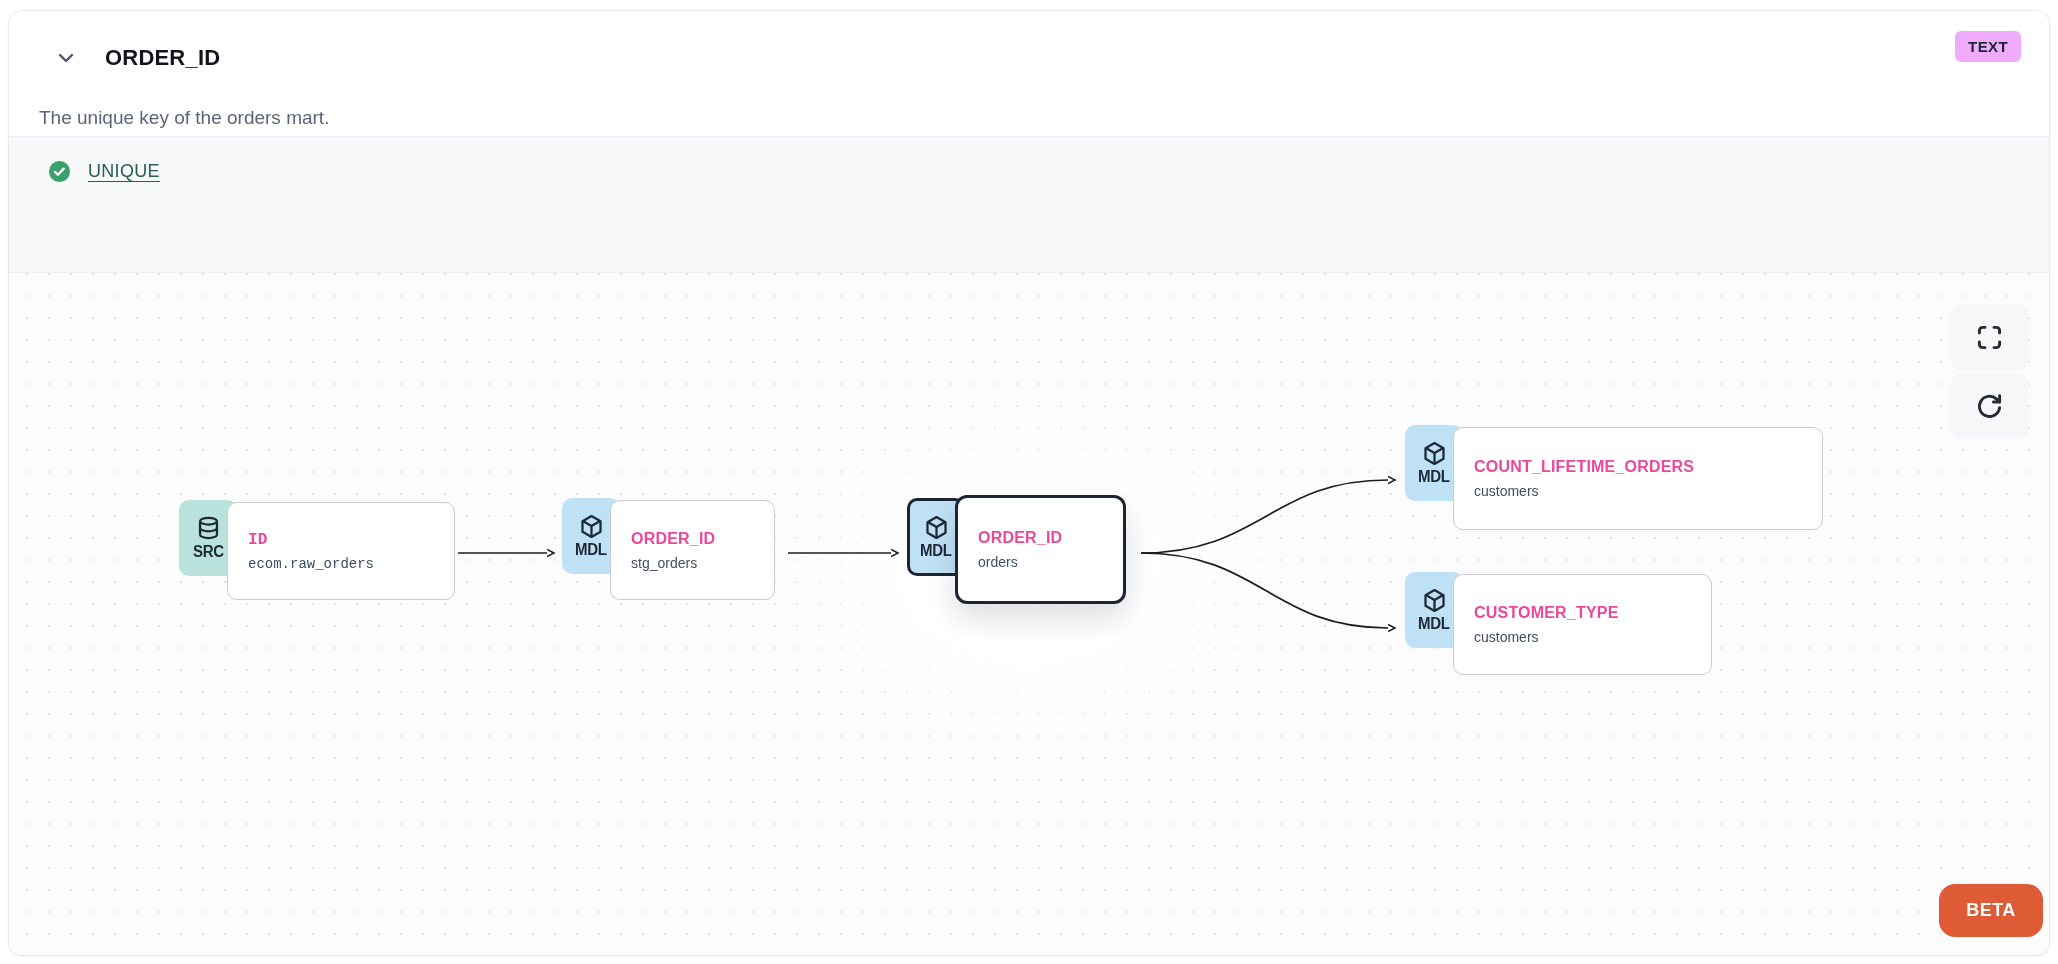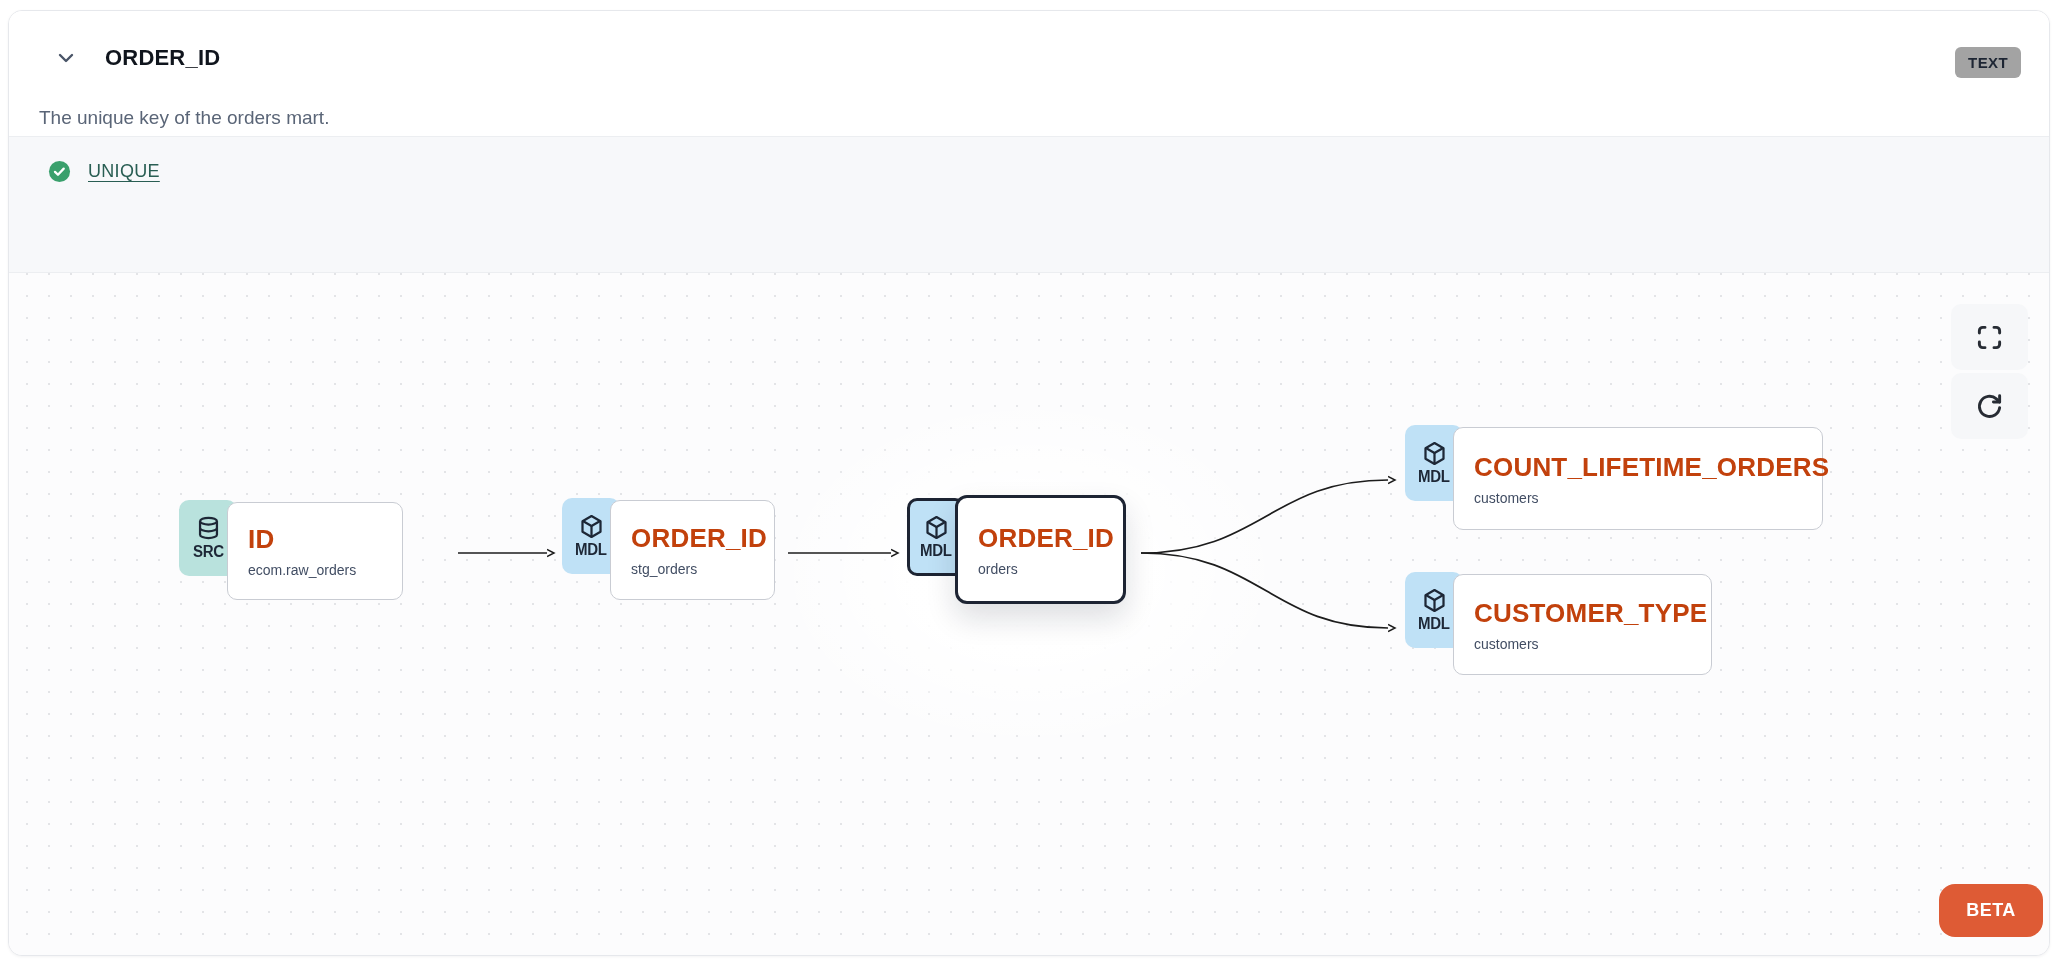--- a/index.html
+++ b/index.html
@@ -15,21 +15,21 @@
   }
 
   
   .hdr { position:relative; height:125px; background:#ffffff; }
   .hdr-row { position:absolute; left:44px; top:34px; display:flex; align-items:center; gap:26px; }
   .chev-btn { background:none; border:none; padding:0; cursor:pointer; width:26px; height:26px;
     display:flex; align-items:center; justify-content:center; color:#4a5568; }
   .chev-btn svg { width:24px; height:24px; }
   .col-title { font-size:22px; font-weight:700; color:#10151d; letter-spacing:.2px; }
   .type-badge {
-    position:absolute; top:36px; right:28px; background:#a3a3a3; color:#1d2533;
+    position:absolute; top:20px; right:28px; background:#f0abfc; color:#1d2533;
     font-size:15px; font-weight:600; letter-spacing:.4px; padding:7px 13px; border-radius:6px;
   }
   .desc { position:absolute; left:30px; top:96px; font-size:19px; color:#5a6577; }
 
   
   .tests {
     height:137px; background:#f7f8fa; border-top:1px solid #eceef1; border-bottom:1px solid #eceef1;
     box-sizing:border-box; padding:12px 0 0 39px;
   }
   .test-row { display:flex; align-items:center; gap:17px; height:44px; margin-bottom:15px; }
@@ -56,21 +56,21 @@
   .nbadge svg { width:27px; height:27px; }
   .blabel { font-size:16px; font-weight:600; color:#1d2736; margin-top:1px; letter-spacing:-.3px;
     transform:scaleX(.94); }
   .badge-src { background:#b9e2dd;text-align:center; }
   .badge-mdl { background:#bfe1f6; }
   .ncard {
     margin-left:-10px; margin-top:2px; background:#ffffff; border:1px solid #c9ccd3;
     border-radius:10px; box-sizing:border-box; z-index:2; position:relative;
     display:flex; flex-direction:column; justify-content:center; gap:7px; padding:0 20px;
   }
-  .ntitle { font-size:26px; font-weight:700; color:#c2410c; letter-spacing:.2px; white-space:nowrap; }
+  .ntitle { font-size:16px; font-weight:700; color:#ec4899; letter-spacing:.2px; white-space:nowrap; }
   .nsub { font-size:14px; color:#414d63; white-space:nowrap; }
   .node.selected .nbadge { height:78px; border:3px solid #1d2433; }
   .node.selected .ncard { margin-top:-3px; border:3px solid #1d2433; border-radius:12px;
     box-shadow:0 14px 30px rgba(15,23,42,.14); }
 
   
   .ctrl-btns { position:absolute; left:1942px; top:31px; display:flex; flex-direction:column; gap:3px; }
   .ctrl-btn { width:77px; height:66px; background:#f6f7f9; border:none; border-radius:10px;
     display:flex; align-items:center; justify-content:center; cursor:pointer; color:#272c34; }
   .ctrl-btn svg { width:27px; height:27px; }
@@ -126,21 +126,21 @@
 
       <div class="node" style="left:170px; top:227px;">
         <div class="nbadge badge-src">
           <svg viewBox="0 0 24 24" fill="none" stroke="currentColor" stroke-width="2">
             <ellipse cx="12" cy="5.5" rx="7.5" ry="3"></ellipse>
             <path d="M4.5 5.5v6c0 1.66 3.36 3 7.5 3s7.5-1.34 7.5-3v-6"></path>
             <path d="M4.5 11.5v6c0 1.66 3.36 3 7.5 3s7.5-1.34 7.5-3v-6"></path>
           </svg>
           <span class="blabel">SRC</span>
         </div>
-        <div class="ncard" style="width:176px; height:98px;">
+        <div class="ncard" style="width:228px; height:98px;font-family:Liberation Mono, monospace;">
           <div class="ntitle">ID</div>
           <div class="nsub">ecom.raw_orders</div>
         </div>
       </div>
 
       <div class="node" style="left:553px; top:225px;">
         <div class="nbadge badge-mdl">
           <svg viewBox="0 0 24 24" fill="none" stroke="currentColor" stroke-width="2" stroke-linejoin="round">
             <path d="M12 2.7l8 4.6v9.4l-8 4.6-8-4.6V7.3z"></path>
               <path d="M4.3 7.2l7.7 4.4 7.7-4.4"></path>

